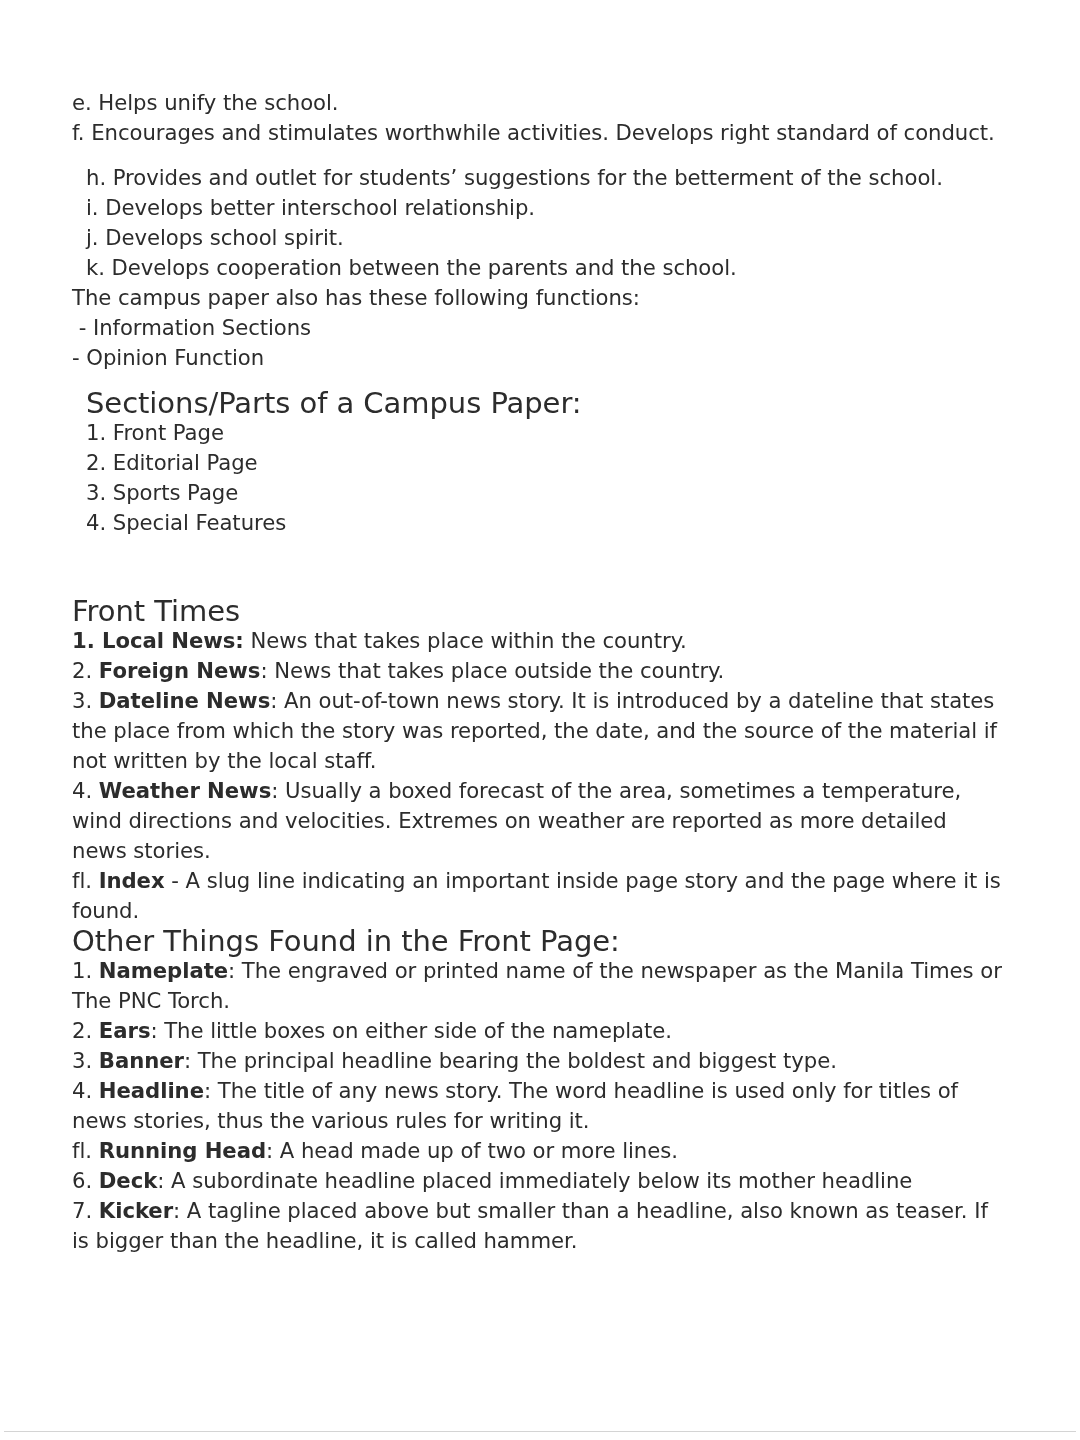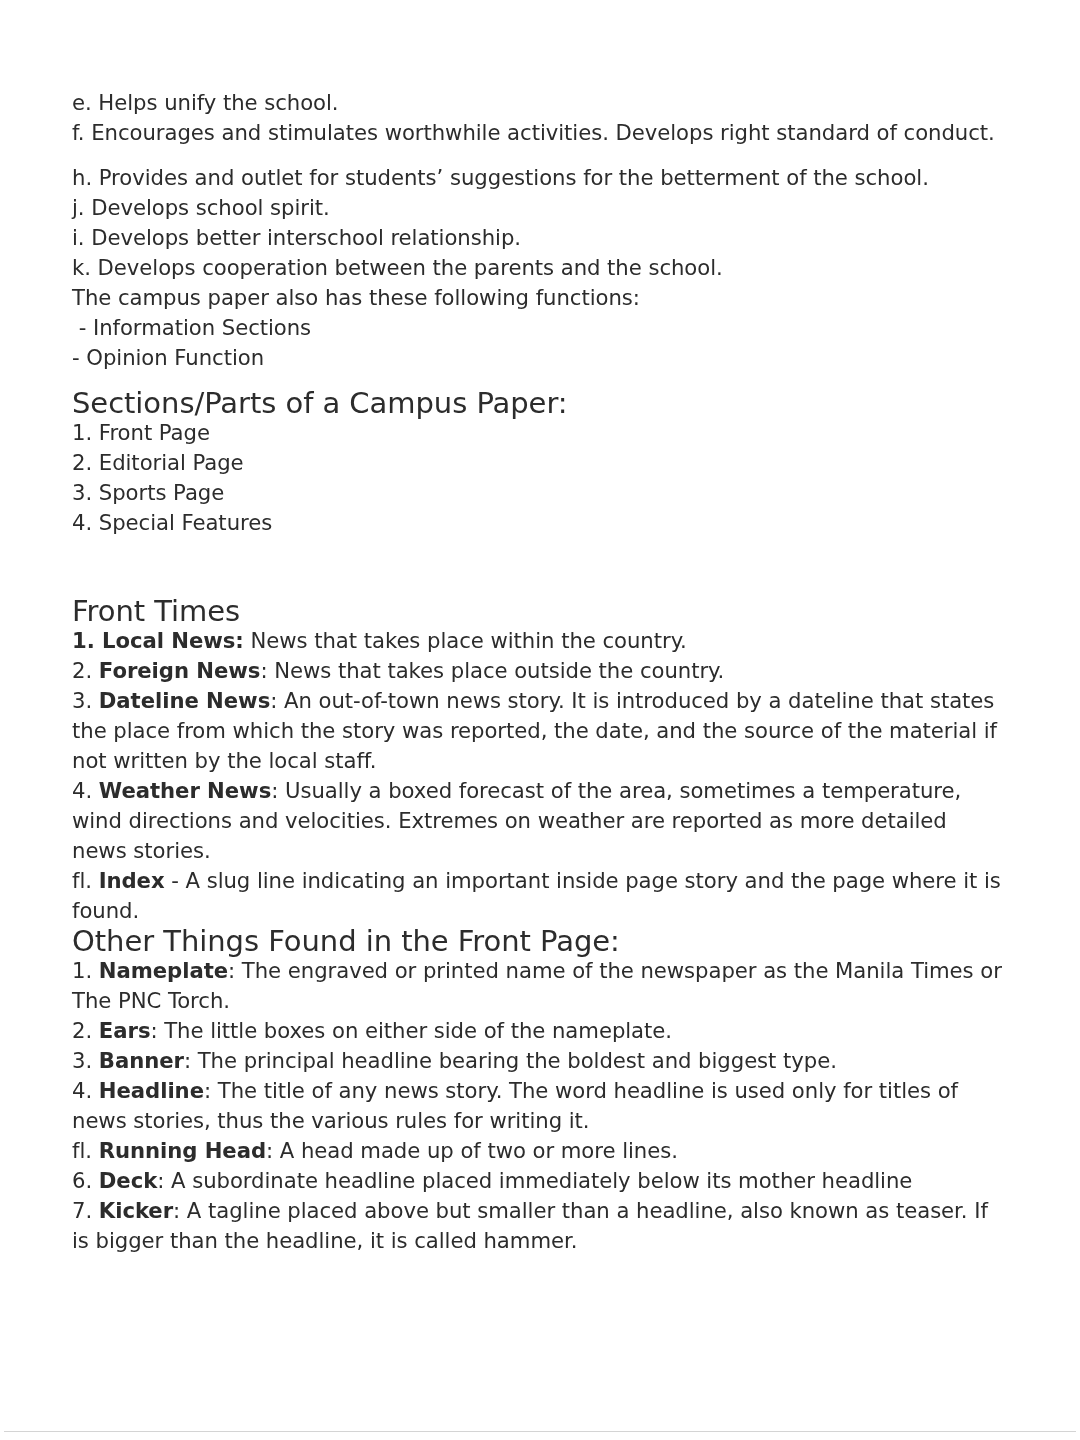--- a/index.html
+++ b/index.html
@@ -31,21 +31,21 @@
   }
   .block {
     font-size: 21.2px;
     line-height: 30px;
     letter-spacing: -0.05px;
     word-spacing: 0px;
     margin: 0;
     padding: 0;
     text-align: left;
   }
-  .gap-sm { margin-top: 15px; }
+  .gap-sm { margin-top: 15px; margin-left: 14px; }
   .gap-md { }
   .gap-lg { margin-top: 58px; }
   .hd {
     font-weight: normal;
     font-size: 29px;
     line-height: 30px;
     margin: 0;
     padding: 0;
   }
   b, .b { font-weight: bold; }
@@ -65,22 +65,22 @@
 <div id="page">
   <div id="content">
 
     <div class="block">
       <span class="line">e. Helps unify the school.</span>
       <span class="line">f. Encourages and stimulates worthwhile activities. Develops right standard of conduct.</span>
     </div>
 
     <div class="block gap-sm">
       <span class="line">h. Provides and outlet for students’ suggestions for the betterment of the school.</span>
+      <span class="line">i. Develops better interschool relationship.</span>
       <span class="line">j. Develops school spirit.</span>
-      <span class="line">i. Develops better interschool relationship.</span>
       <span class="line">k. Develops cooperation between the parents and the school.</span>
     </div>
 
     <div class="block gap-md">
       <span class="line">The campus paper also has these following functions:</span>
       <span class="line"> - Information Sections</span>
       <span class="line">- Opinion Function</span>
     </div>
 
     <div class="block gap-sm">

